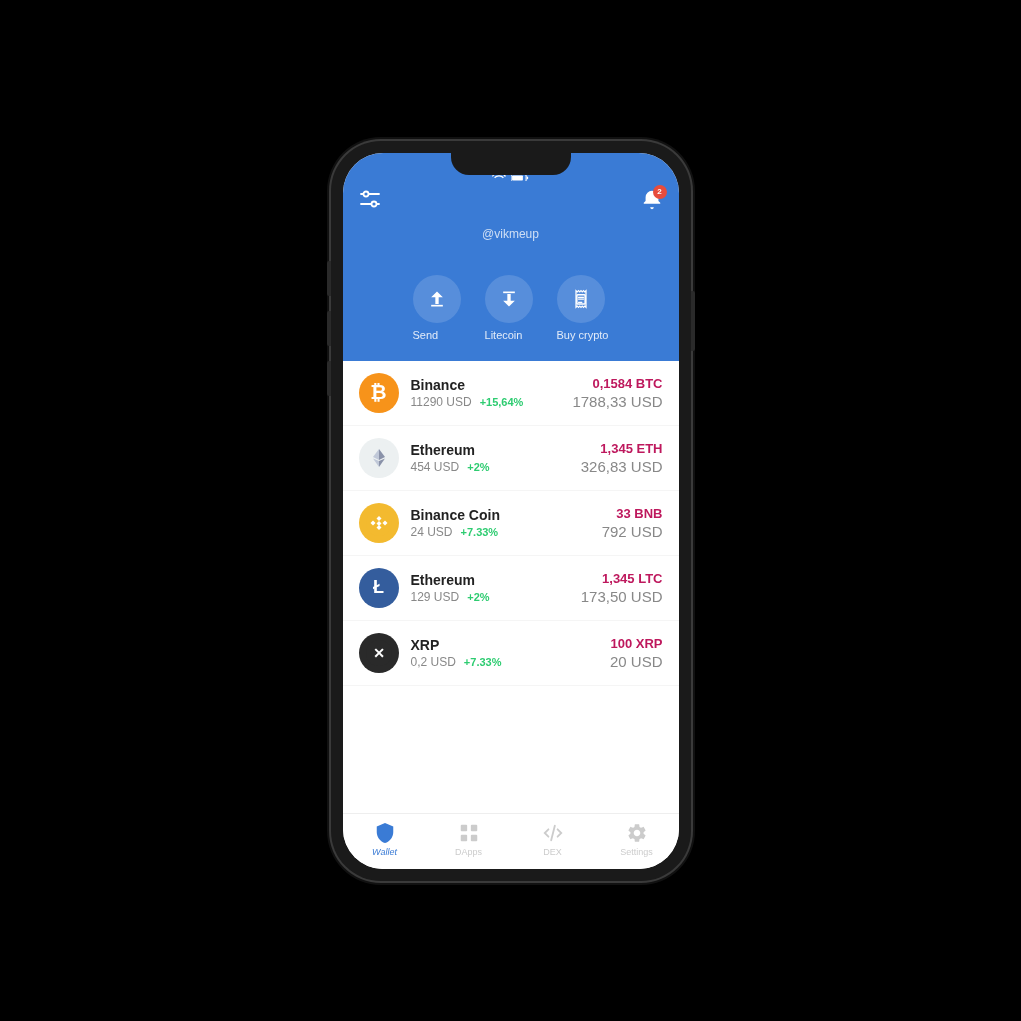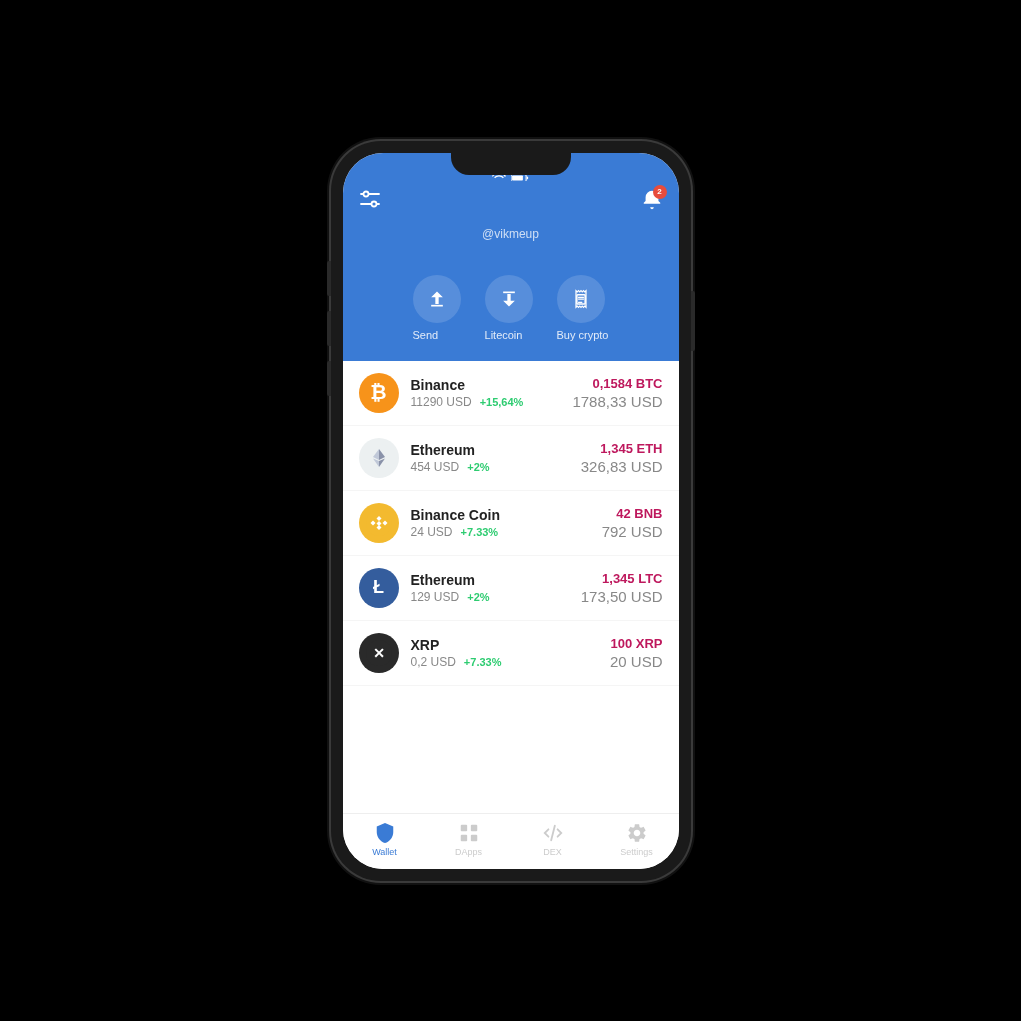--- a/index.html
+++ b/index.html
@@ -290,20 +290,21 @@
       align-items: center;
       gap: 3px;
       cursor: pointer;
     }
     .nav-label {
       font-size: 9px;
       color: #ccc;
     }
     .nav-label.active {
       color: #3a7bd5;
+      font-style: italic;
     }
 
     
     .btc-icon { background: #f7931a; }
     .eth-icon { background: #ecf0f1; }
     .bnb-icon { background: #f3ba2f; }
     .ltc-icon { background: #345d9d; }
     .xrp-icon { background: #2a2a2a; }
   </style>
 </head>
@@ -438,21 +439,21 @@
           </svg>
         </div>
         <div class="coin-info">
           <div class="coin-name">Binance Coin</div>
           <div class="coin-price-row">
             <span class="coin-price">24 USD</span>
             <span class="coin-change positive">+7.33%</span>
           </div>
         </div>
         <div class="coin-balance">
-          <div class="coin-amount">42 BNB</div>
+          <div class="coin-amount">33 BNB</div>
           <div class="coin-usd">792 USD</div>
         </div>
       </div>
 
       <div class="coin-item">
         <div class="coin-icon ltc-icon" style="font-size:18px;">Ł</div>
         <div class="coin-info">
           <div class="coin-name">Ethereum</div>
           <div class="coin-price-row">
             <span class="coin-price">129 USD</span>

